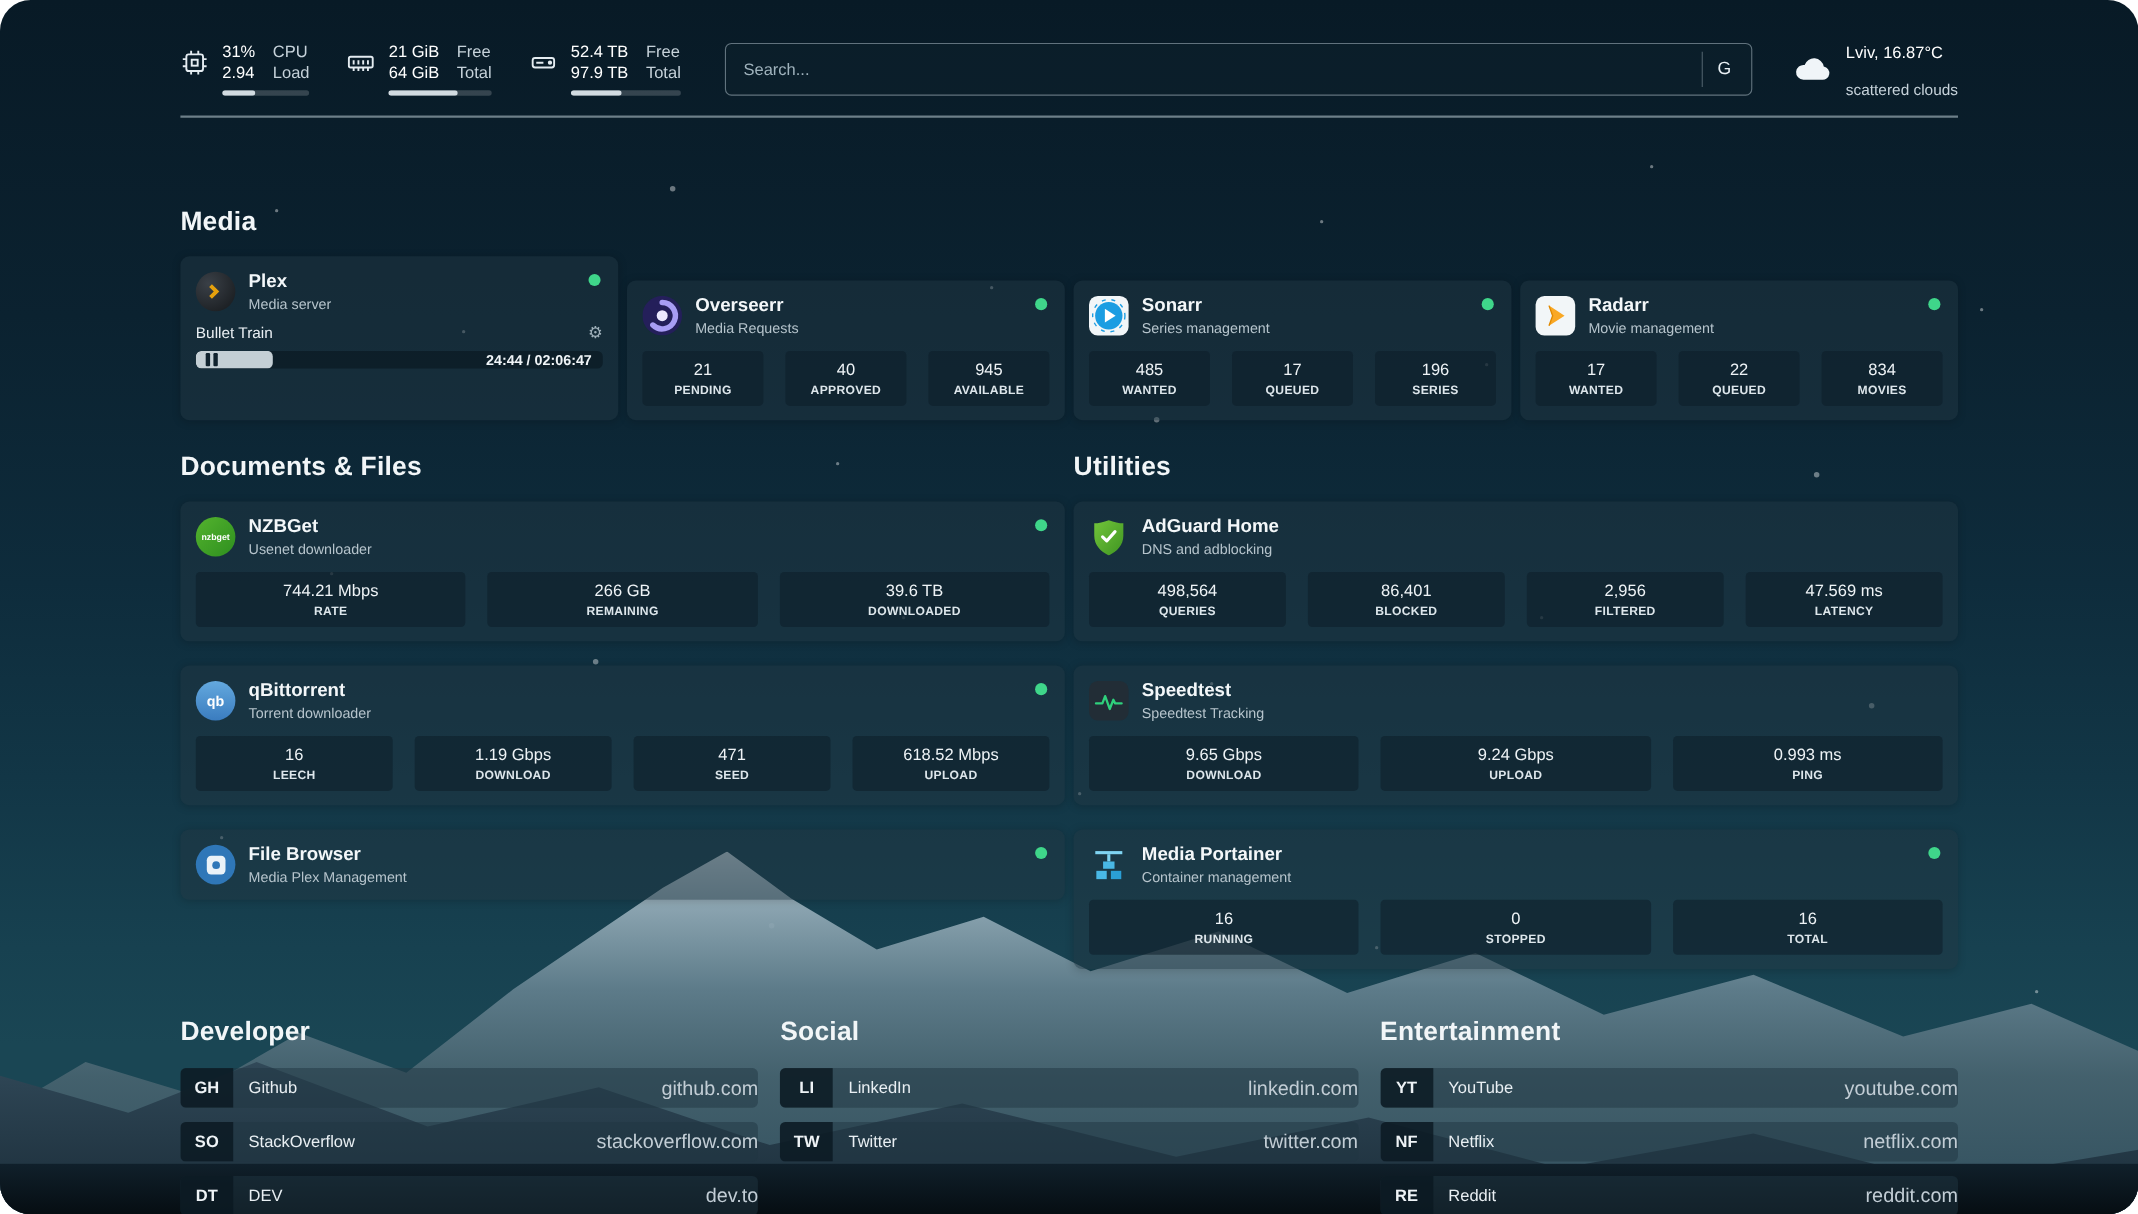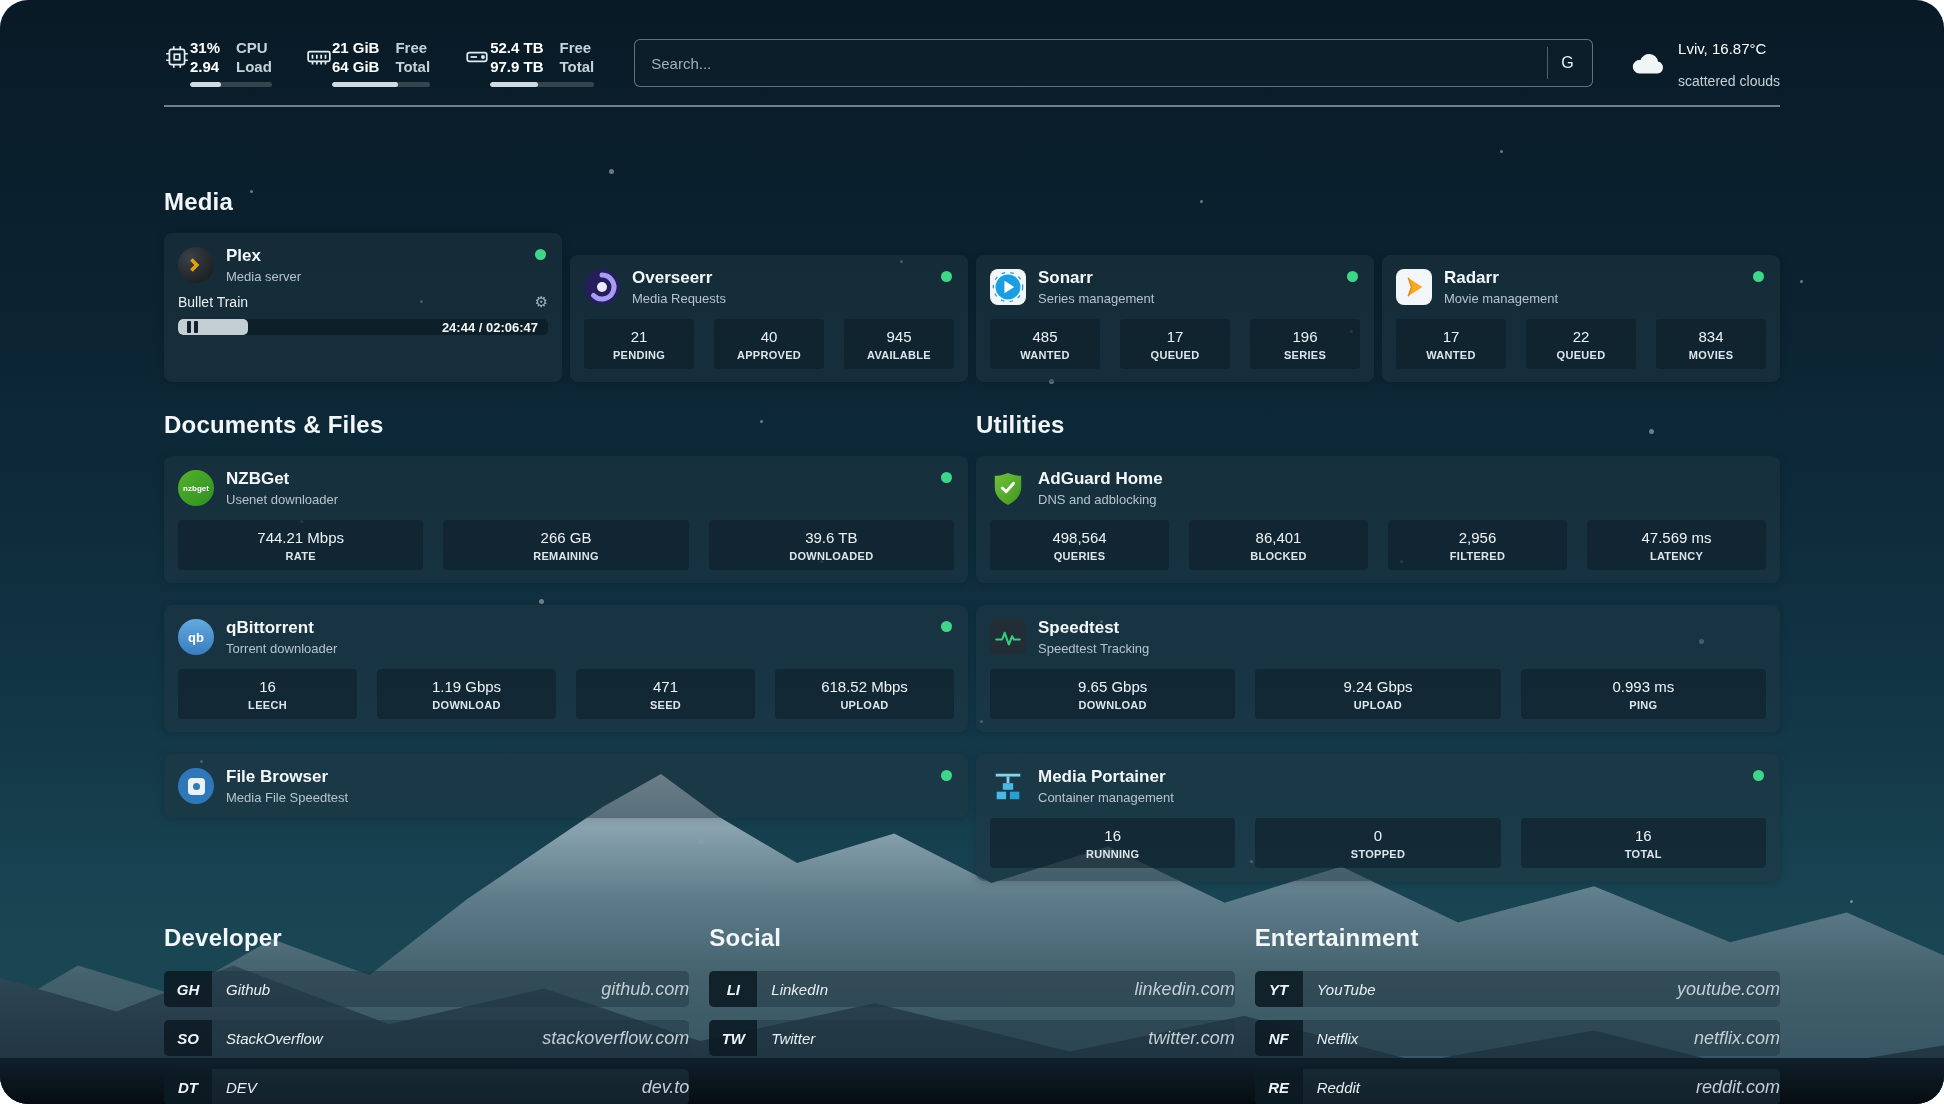--- a/index.html
+++ b/index.html
@@ -23,21 +23,21 @@
     1050px 380px 0 1px,1200px 200px 0 0,1350px 330px 0 0,1500px 150px 0 0,1650px 430px 0 1px,
     1800px 280px 0 0,300px 520px 0 0,540px 600px 0 1px,820px 560px 0 0,1100px 620px 0 0,
     1400px 560px 0 0,1700px 640px 0 1px,200px 760px 0 0,980px 720px 0 0,1250px 860px 0 0,
     700px 840px 0 1px,1850px 900px 0 0; }
 
   
   .content { position:relative; z-index:2; width:1616px; margin:0 auto; padding-top:38px; }
 
   
   .topbar { display:flex; align-items:flex-start; }
-  .res { display:flex; gap:0; margin-right:34px;font-weight:bold; }
+  .res { display:flex; gap:12px; margin-right:34px; }
   .res-icon { width:26px; height:26px; color:#e4ecf1; margin-top:6px; }
   .res-icon svg { width:26px; height:26px; }
   .res-grid { display:flex; gap:16px; font-size:15px; line-height:19px; }
   .res-vals,.res-labels { display:flex; flex-direction:column; }
   .res-vals { color:#ffffff; }
   .res-labels { color:#c6d2da; }
   .res-bar { margin-top:6px; height:5px; border-radius:3px; background:rgba(255,255,255,.18); overflow:hidden; }
   .res-fill { height:100%; background:#d2dbe1; border-radius:3px; }
 
   .searchbox { flex:1; display:flex; align-items:center; height:48px; margin:1px 36px 0 6px;
@@ -93,21 +93,21 @@
   .icon-qbit { background:linear-gradient(180deg,#64a9de,#3a7cbf); color:#fff; font-size:13px; font-weight:700; }
   .icon-fb { background:#2f77b8; position:relative; }
   .icon-fb .fb-sq { width:17px; height:17px; background:#eaf2f8; border-radius:4px; display:flex; align-items:center; justify-content:center; }
   .icon-fb .fb-dot { width:7px; height:7px; background:#2f77b8; border-radius:50%; }
   .tile { width:36px; height:36px; border-radius:8px; display:flex; align-items:center; justify-content:center; }
   .tile-white { background:#f2f6f8; }
   .tile-dark { background:#222d36; }
 
   
   .bookmarks { margin-top:42px; display:grid; grid-template-columns:repeat(3,1fr); gap:20px; }
-  .bm-list { margin-top:18px;font-style:italic; }
+  .bm-list { margin-top:18px; }
   .bm-row { display:flex; align-items:stretch; height:36px; border-radius:5px; overflow:hidden; margin-bottom:13px;
     background:rgba(31,54,66,.5); cursor:pointer; }
   .bm-abbr { width:48px; background:rgba(10,24,33,.8); color:#eef3f6; font-size:15px; font-weight:700;
     display:flex; align-items:center; justify-content:center; }
   .bm-name { display:flex; align-items:center; padding-left:14px; font-size:15px; color:#e9eff3; }
   .bm-domain { margin-left:auto; display:flex; align-items:center; font-size:18px; color:#c2cdd5; }
 </style>
 </head>
 <body>
 
@@ -410,21 +410,21 @@
         <div class="card">
           <span class="status-dot"></span>
           <div class="card-head">
             <div class="svc-icon circle icon-fb">
                 <span class="fb-sq">
                   <span class="fb-dot"></span>
                 </span>
               </div>
             <div>
               <div class="card-title">File Browser</div>
-              <div class="card-desc">Media File Speedtest</div>
+              <div class="card-desc">Media Plex Management</div>
             </div>
           </div>
         </div>
       </div>
 
       <div class="col">
         <h2 class="section-title">Utilities</h2>
 
         <div class="card">
           <div class="card-head">

